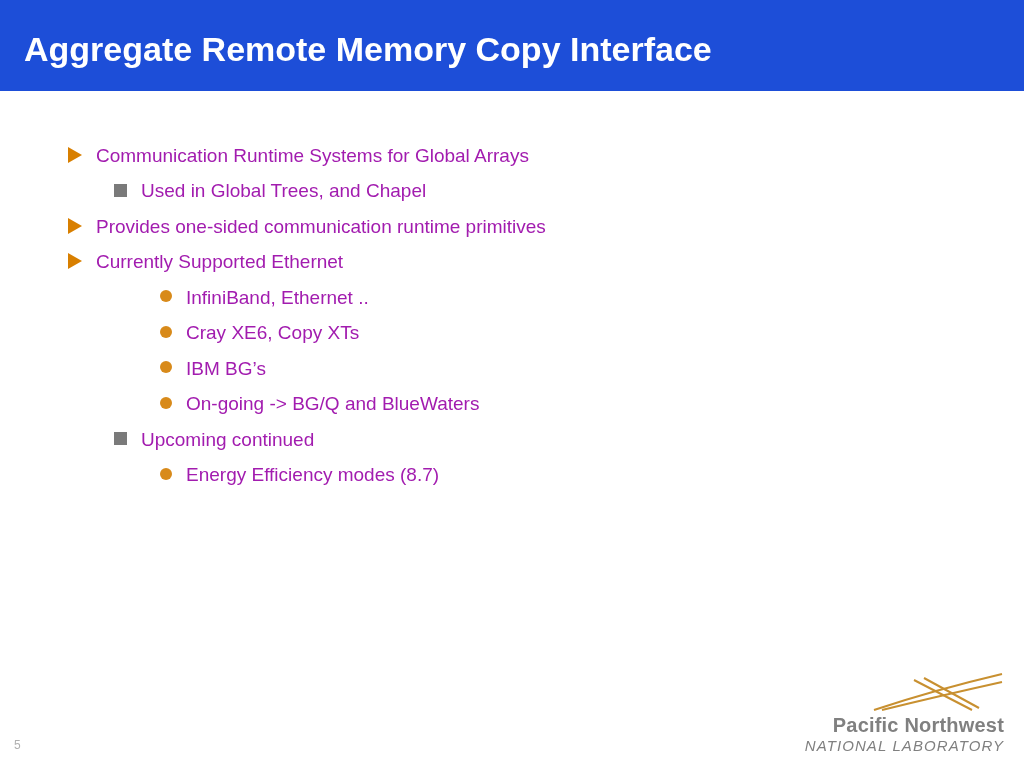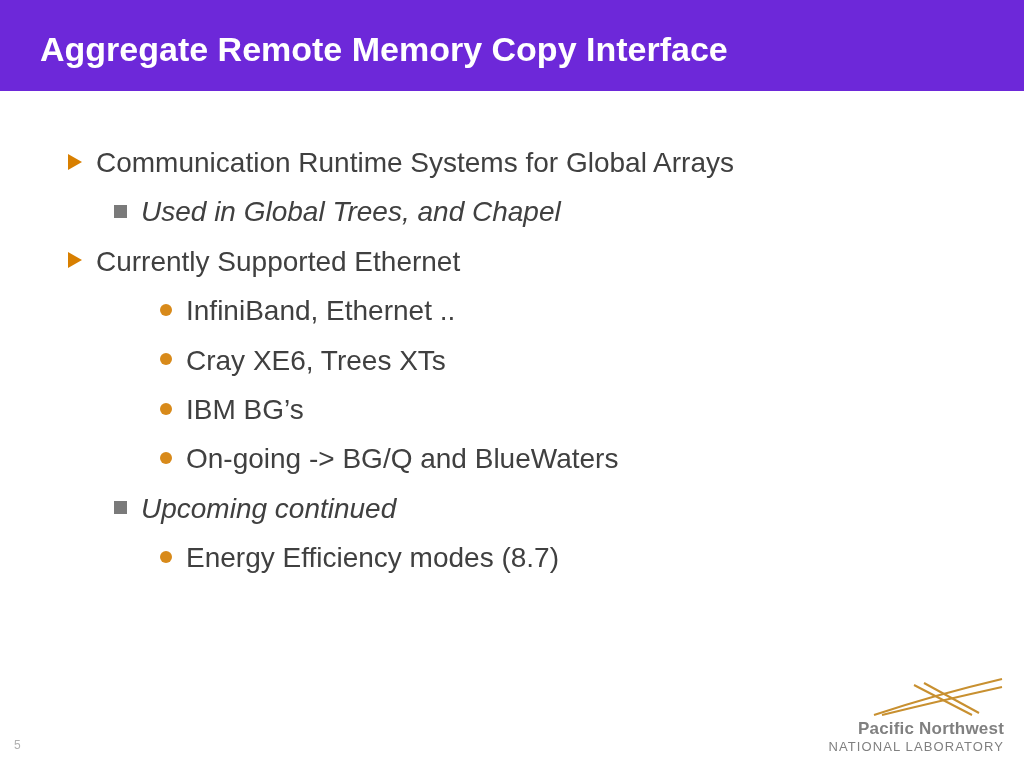--- a/index.html
+++ b/index.html
@@ -6,39 +6,38 @@
   body {
     width: 1024px;
     height: 768px;
     font-family: Arial, Helvetica, sans-serif;
     background: #ffffff;
     position: relative;
     overflow: hidden;
   }
   .header {
     width: 100%;
-    background: #6d28d9;
-    padding: 30px 40px 22px 40px;
+    background: #1d4ed8;
+    padding: 30px 40px 22px 24px;
   }
   .header h1 {
     color: #ffffff;
     font-size: 34px;
     font-weight: bold;
   }
   .content {
     padding: 50px 50px 0 68px;
   }
   .l1 {
     margin: 0 0 6px 0;
     line-height: 1.55;
   }
   .l2 {
     margin: 2px 0 6px 46px;
     line-height: 1.55;
-    font-style: italic;
   }
   .l3 {
     margin: 0 0 6px 92px;
     line-height: 1.55;
   }
   .bullet-arrow {
     display: inline-block;
     width: 0; height: 0;
     border-top: 8px solid transparent;
     border-bottom: 8px solid transparent;
@@ -61,63 +60,65 @@
     display: inline-block;
     width: 12px; height: 12px;
     border-radius: 50%;
     background: #d88a1a;
     vertical-align: middle;
     margin-right: 14px;
     position: relative;
     top: -1px;
   }
   .txt {
-    font-size: 28px;
-    color: #404040;
+    font-size: 19px;
+    color: #a21caf;
     vertical-align: middle;
   }
   .page-num {
     position: absolute;
     left: 14px;
     bottom: 16px;
     font-size: 12px;
     color: #b0b0b0;
   }
   .logo {
     position: absolute;
     right: 20px;
     bottom: 14px;
     text-align: right;
   }
   .logo svg { display: block; margin-left: auto; }
   .logo-text1 {
-    font-size: 17px;
+    font-size: 20px;
     color: #808080;
     font-weight: 600;
     letter-spacing: 0.2px;
   }
   .logo-text2 {
-    font-size: 13px;
+    font-size: 15px;
     color: #808080;
     letter-spacing: 1.1px;
+    font-style: italic;
   }
 </style>
 </head>
 <body>
 
 <div class="header">
   <h1>Aggregate Remote Memory Copy Interface</h1>
 </div>
 
 <div class="content">
   <div class="l1"><span class="bullet-arrow"></span><span class="txt">Communication Runtime Systems for Global Arrays</span></div>
   <div class="l2"><span class="bullet-square"></span><span class="txt">Used in Global Trees, and Chapel</span></div>
+  <div class="l1"><span class="bullet-arrow"></span><span class="txt">Provides one-sided communication runtime primitives</span></div>
   <div class="l1"><span class="bullet-arrow"></span><span class="txt">Currently Supported Ethernet</span></div>
   <div class="l3"><span class="bullet-dot"></span><span class="txt">InfiniBand, Ethernet ..</span></div>
-  <div class="l3"><span class="bullet-dot"></span><span class="txt">Cray XE6, Trees XTs</span></div>
+  <div class="l3"><span class="bullet-dot"></span><span class="txt">Cray XE6, Copy XTs</span></div>
   <div class="l3"><span class="bullet-dot"></span><span class="txt">IBM BG’s</span></div>
   <div class="l3"><span class="bullet-dot"></span><span class="txt">On-going -&gt; BG/Q and BlueWaters</span></div>
   <div class="l2"><span class="bullet-square"></span><span class="txt">Upcoming continued</span></div>
   <div class="l3"><span class="bullet-dot"></span><span class="txt">Energy Efficiency modes (8.7)</span></div>
 </div>
 
 <div class="page-num">5</div>
 
 <div class="logo">
   <svg width="150" height="42" viewBox="0 0 150 42">

